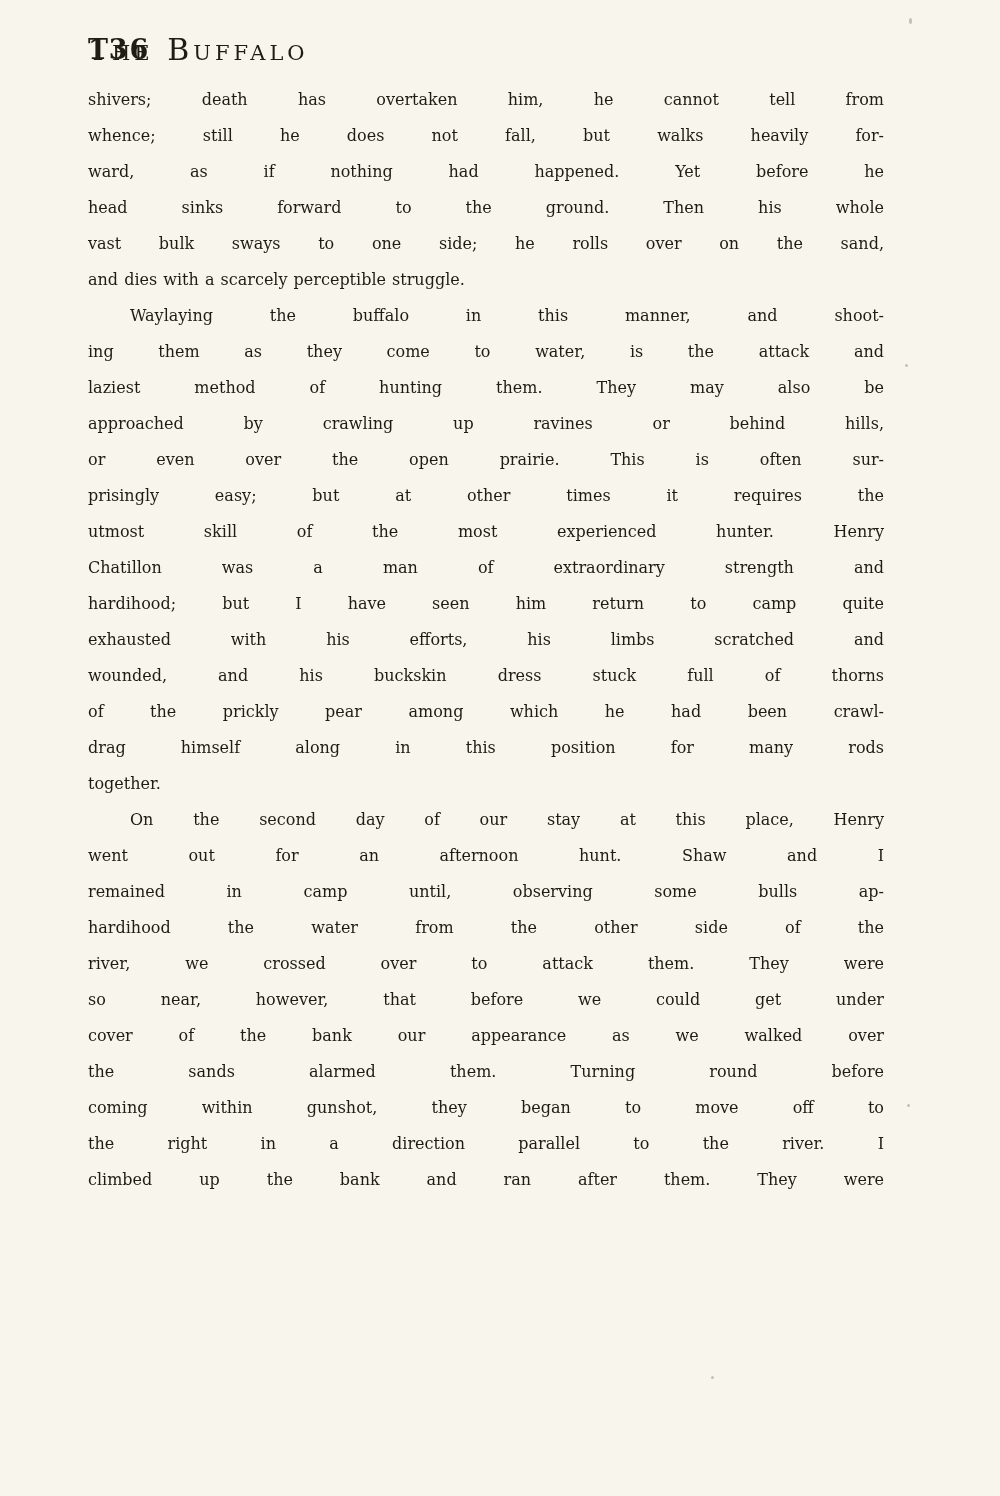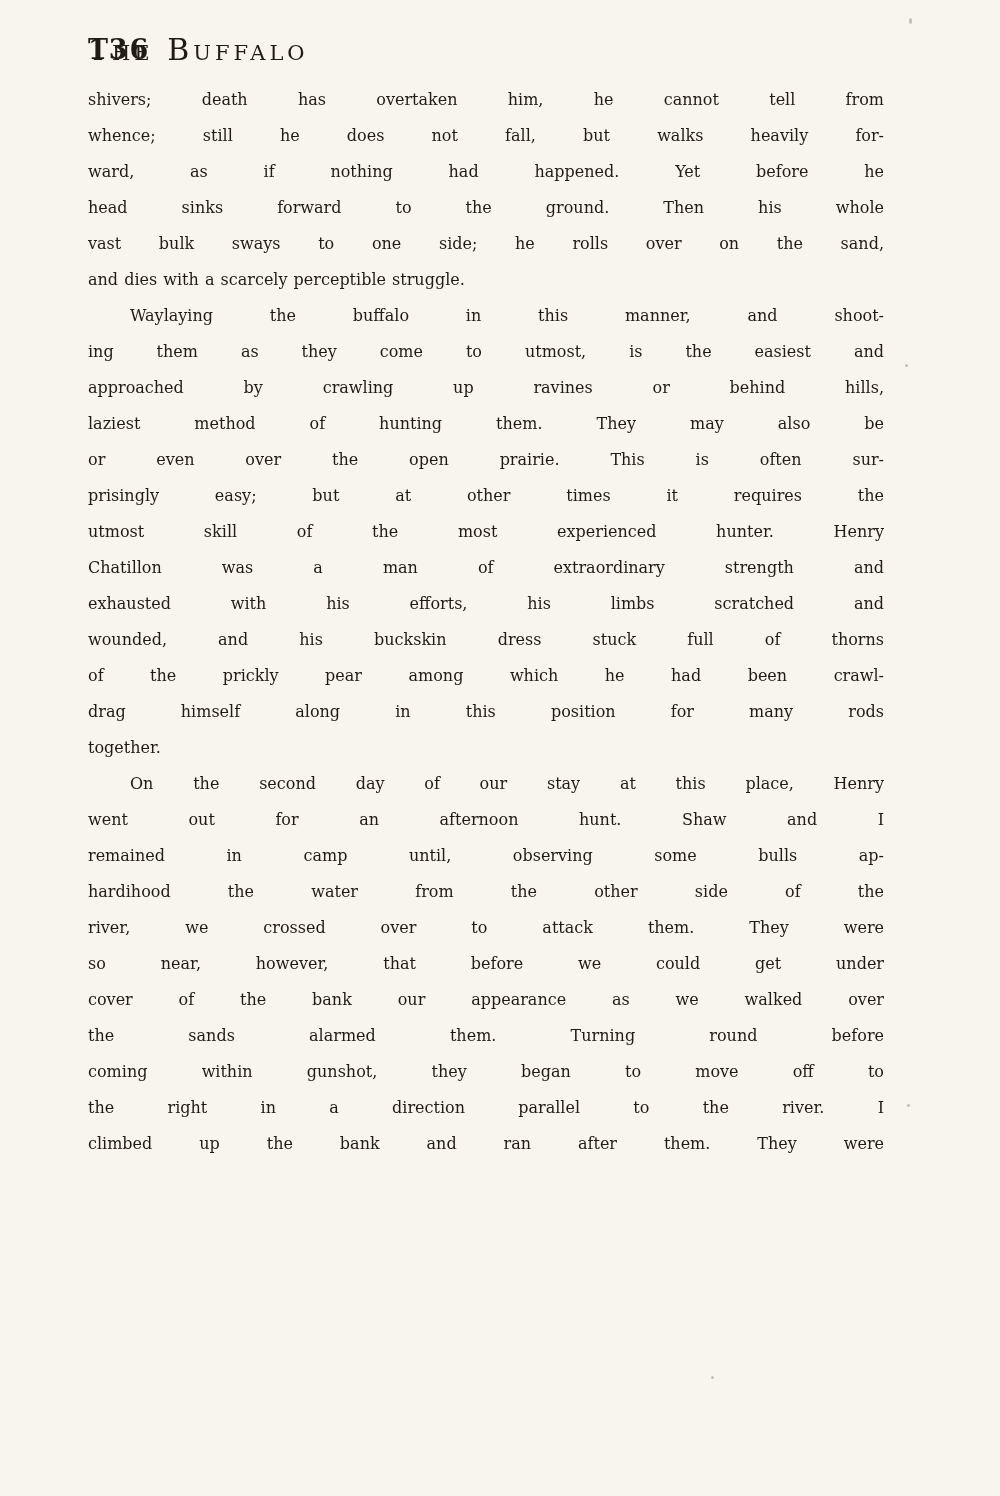--- a/index.html
+++ b/index.html
@@ -83,27 +83,28 @@
       <div>
         <div class="line">shivers; death has overtaken him, he cannot tell from</div>
         <div class="line">whence; still he does not fall, but walks heavily for-</div>
         <div class="line">ward, as if nothing had happened. Yet before he</div>
         <div class="line">head sinks forward to the ground. Then his whole</div>
         <div class="line">vast bulk sways to one side; he rolls over on the sand,</div>
         <div class="line lastline">and dies with a scarcely perceptible struggle.</div>
       </div>
       <div>
         <div class="line indent">Waylaying the buffalo in this manner, and shoot-</div>
-        <div class="line">ing them as they come to utmost, is the easiest and</div>
+        <div class="line">ing them as they come to water, is the attack and</div>
+        <div class="line">laziest method of hunting them. They may also be</div>
         <div class="line">approached by crawling up ravines or behind hills,</div>
-        <div class="line">laziest method of hunting them. They may also be</div>
         <div class="line">or even over the open prairie. This is often sur-</div>
         <div class="line">prisingly easy; but at other times it requires the</div>
         <div class="line">utmost skill of the most experienced hunter. Henry</div>
         <div class="line">Chatillon was a man of extraordinary strength and</div>
+        <div class="line">hardihood; but I have seen him return to camp quite</div>
         <div class="line">exhausted with his efforts, his limbs scratched and</div>
         <div class="line">wounded, and his buckskin dress stuck full of thorns</div>
         <div class="line">of the prickly pear among which he had been crawl-</div>
         <div class="line">drag himself along in this position for many rods</div>
         <div class="line lastline">together.</div>
       </div>
       <div>
         <div class="line indent">On the second day of our stay at this place, Henry</div>
         <div class="line">went out for an afternoon hunt. Shaw and I</div>
         <div class="line">remained in camp until, observing some bulls ap-</div>

